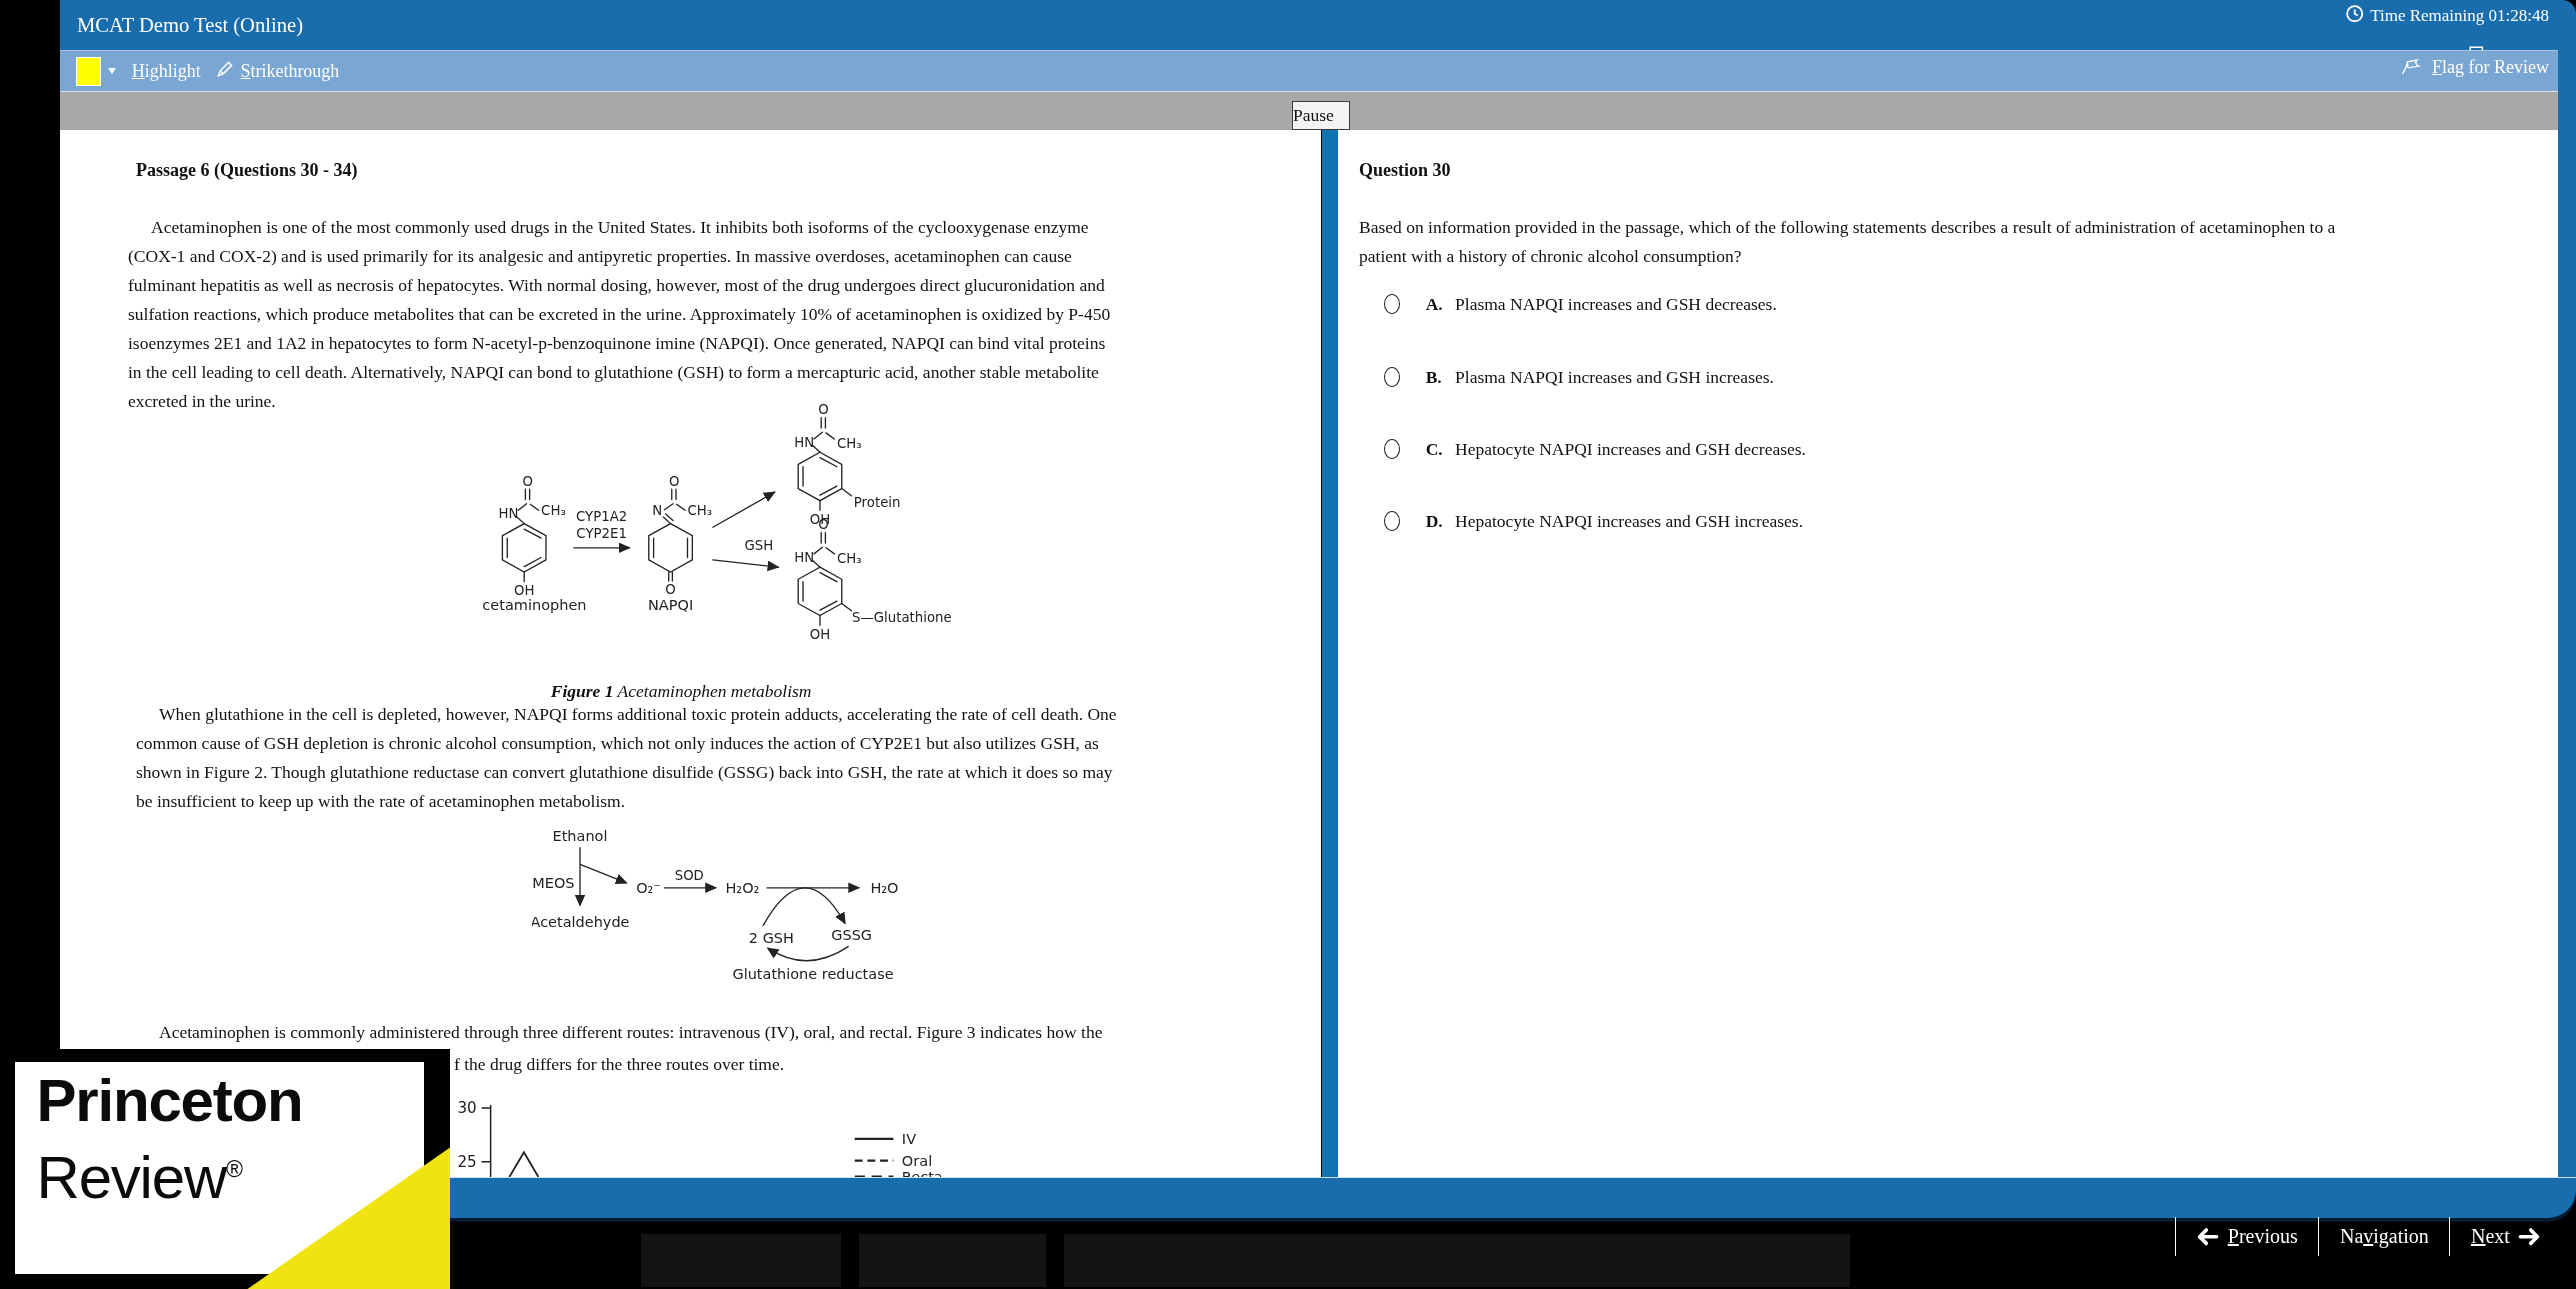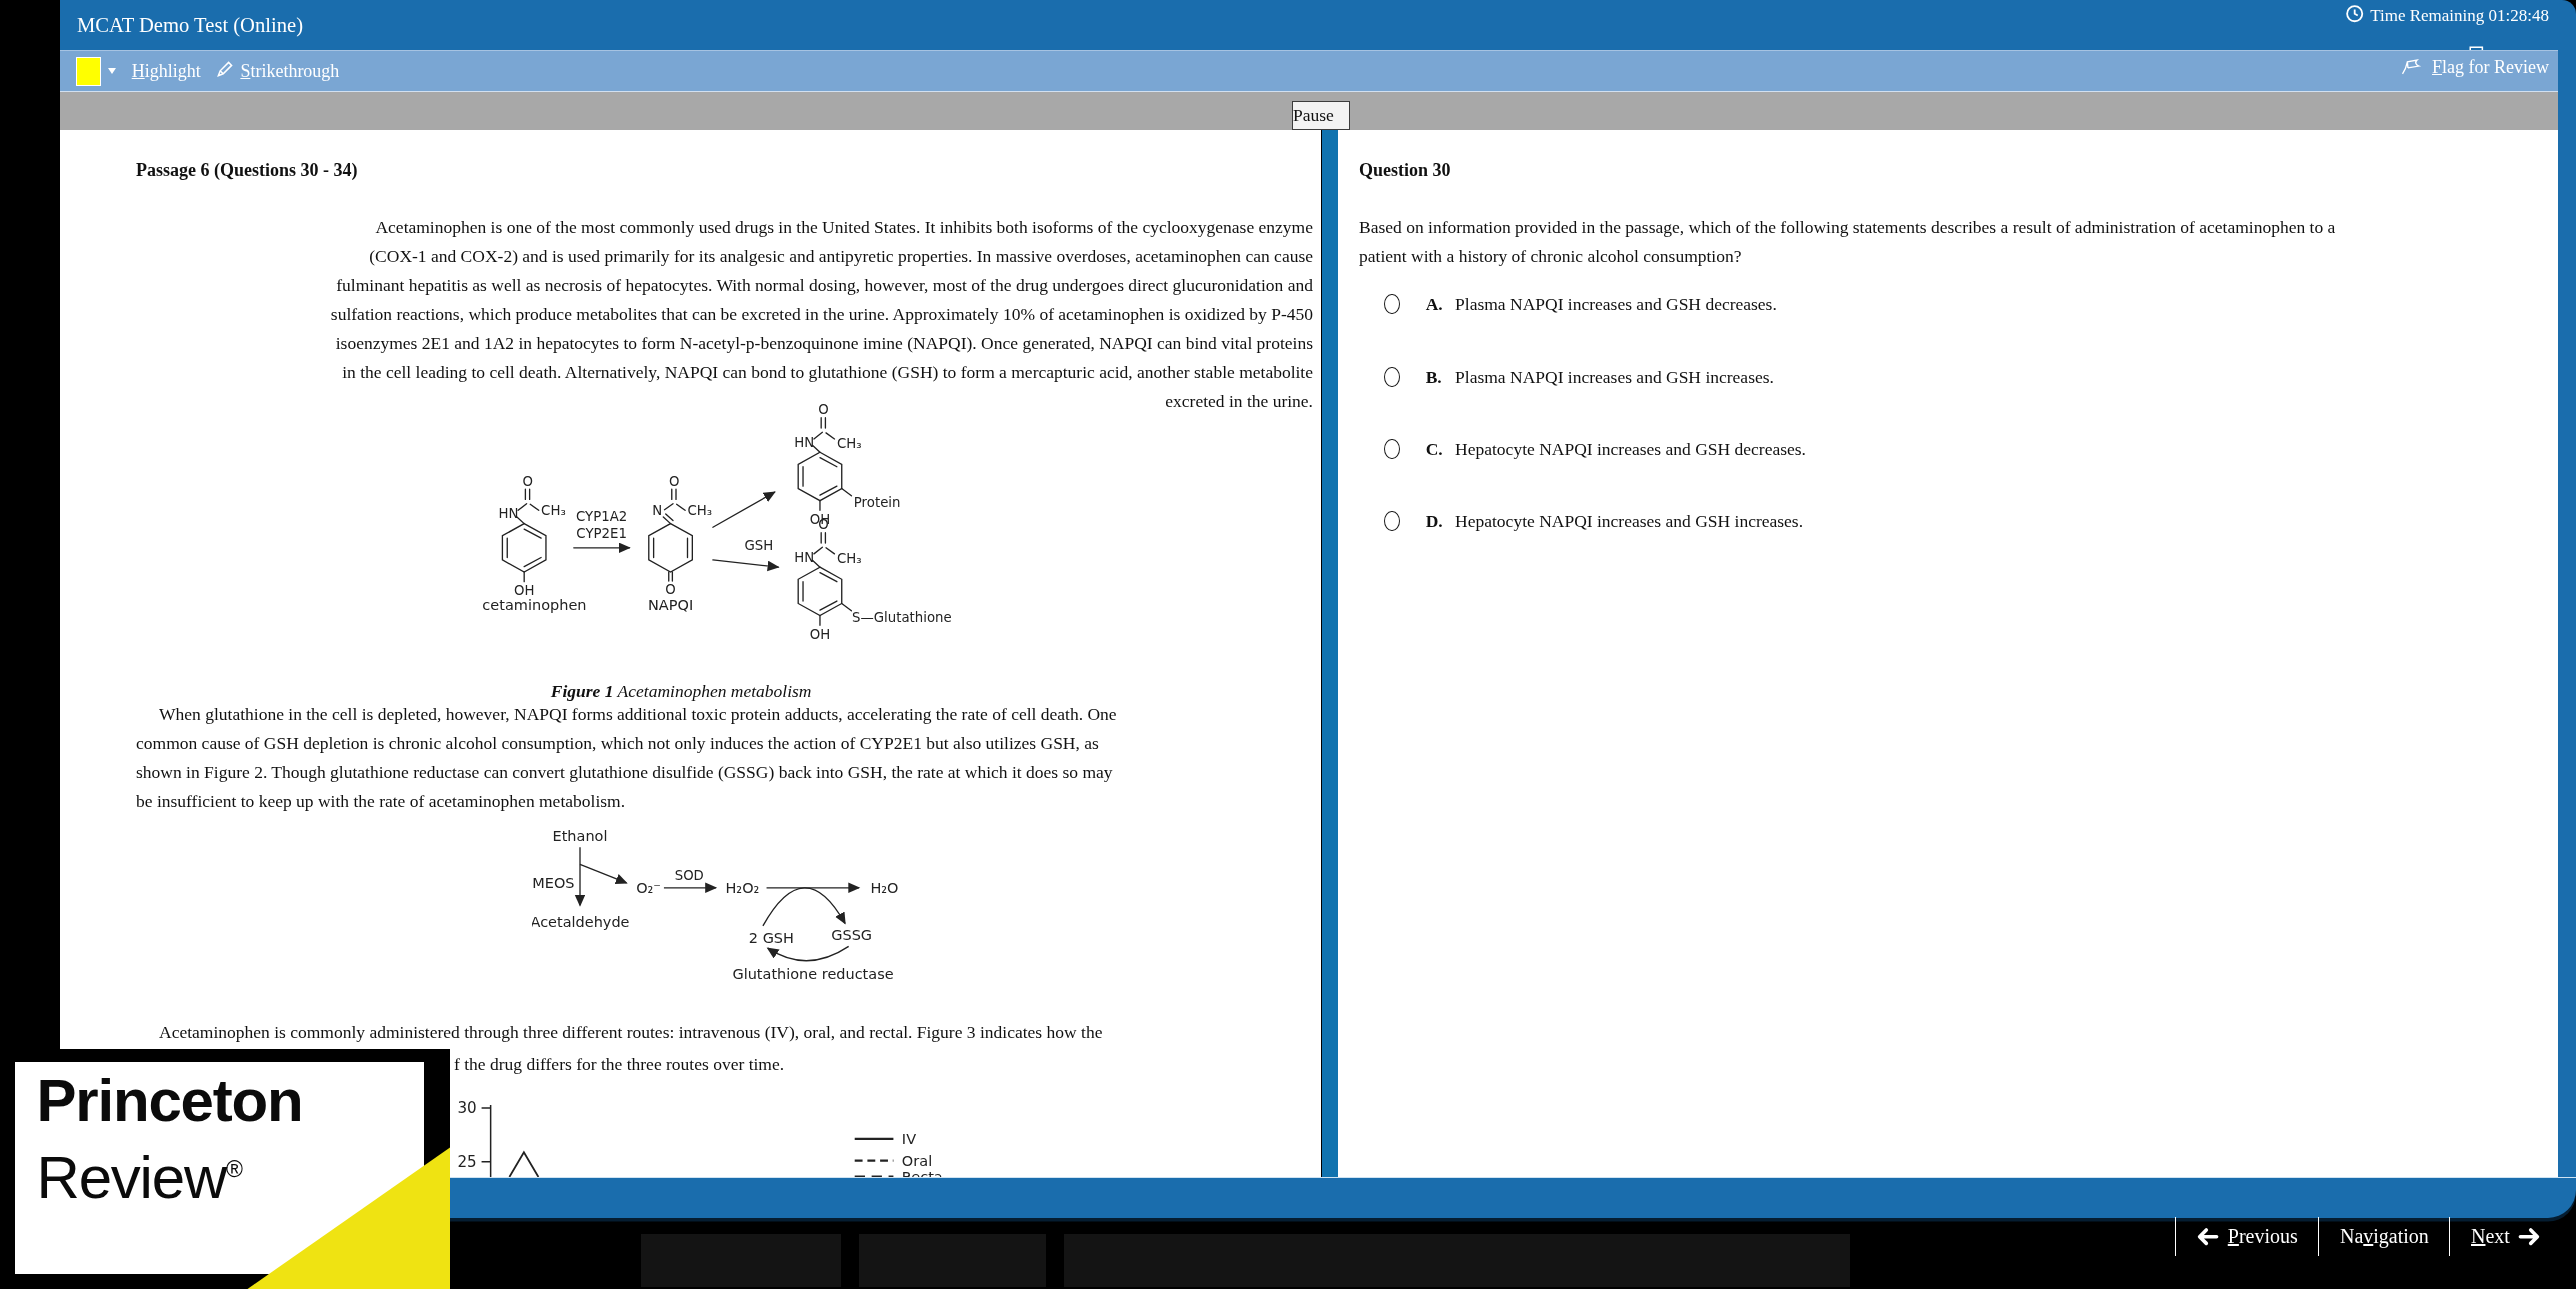--- a/index.html
+++ b/index.html
@@ -110,21 +110,21 @@
         </svg>
     </span>
     <span><span class="u">F</span><span>lag for Review</span></span>
   </div>
 
   <div class="abs" id="graybar"></div>
   <div class="abs" id="pause-btn">Pause</div>
 
   <div class="abs" id="pane-left">
     <div class="abs phead" style="left:76px;top:30px;">Passage 6 (Questions 30 - 34)</div>
-    <div class="abs ptext indent" style="left:68px;top:83px;width:1185px;text-align:right;">Acetaminophen is one of the most commonly used drugs in the United States. It inhibits both isoforms of the cyclooxygenase enzyme
+    <div class="abs ptext indent" style="left:68px;top:83px;width:1185px;">Acetaminophen is one of the most commonly used drugs in the United States. It inhibits both isoforms of the cyclooxygenase enzyme
 (COX-1 and COX-2) and is used primarily for its analgesic and antipyretic properties. In massive overdoses, acetaminophen can cause
 fulminant hepatitis as well as necrosis of hepatocytes. With normal dosing, however, most of the drug undergoes direct glucuronidation and
 sulfation reactions, which produce metabolites that can be excreted in the urine. Approximately 10% of acetaminophen is oxidized by P-450
 isoenzymes 2E1 and 1A2 in hepatocytes to form N-acetyl-p-benzoquinone imine (NAPQI). Once generated, NAPQI can bind vital proteins
 in the cell leading to cell death. Alternatively, NAPQI can bond to glutathione (GSH) to form a mercapturic acid, another stable metabolite
 excreted in the urine.</div>
 
     <svg class="abs figfont" style="left:423px;top:266px;" width="484" height="248" viewBox="800 655 800 410" font-size="22" fill="#222" stroke-linecap="round">
       <defs>
         <marker id="ah" markerWidth="10" markerHeight="10" refX="8" refY="4" orient="auto">

